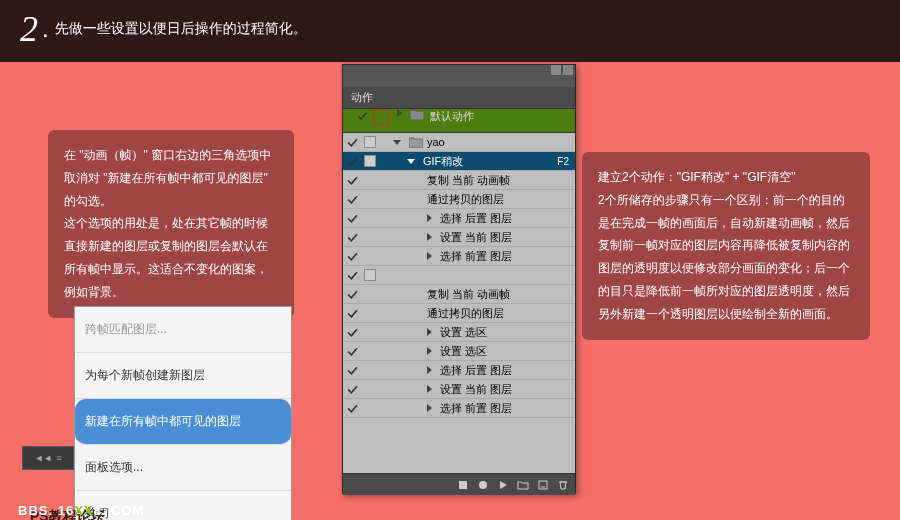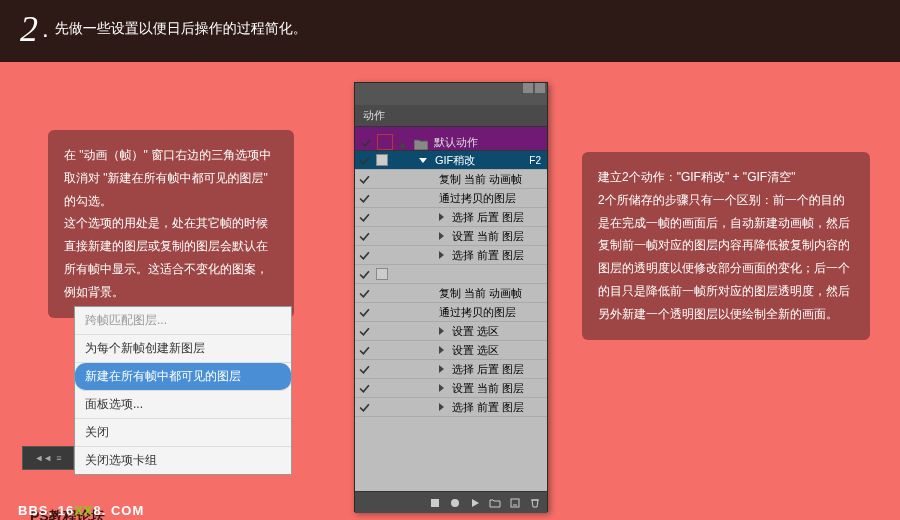--- a/index.html
+++ b/index.html
@@ -6,32 +6,32 @@
 body { width: 900px; height: 520px; background: #2d1a16; font-family: "Microsoft YaHei", sans-serif; overflow: hidden; }
 .header { padding: 8px 20px 12px; color: #fff; display: flex; align-items: center; }
 .step-num { font-family: "Brush Script MT", cursive; font-size: 36px; font-style: italic; margin-right: 4px; }
 .step-dot { font-size: 24px; margin-right: 6px; }
 .step-text { font-size: 14px; }
 .pink-area { background: #f56e67; width: 100%; height: 468px; position: relative; padding: 0; }
 .text-box { background: #9e4645; color: #fff; border-radius: 6px; padding: 14px 16px; font-size: 12px; line-height: 1.9; position: absolute; }
 .text-left { left: 48px; top: 68px; width: 246px; }
 .text-right { left: 582px; top: 90px; width: 288px; }
 .menu-box { position: absolute; left: 74px; top: 244px; width: 218px; background: #f4f4f4; border: 1px solid #999; font-size: 12px; }
-.menu-item { padding: 5px 10px; color: #333; border-bottom: 1px solid #ddd; }
+.menu-item { padding: 14px 10px; color: #333; border-bottom: 1px solid #ddd; }
 .menu-item.last { border-bottom: none; }
 .menu-item.highlight { background: #4a8fd6; color: #fff; border-radius: 11px; }
 .menu-item.dim { color: #999; }
 .panel-strip { position: absolute; left: 22px; top: 384px; width: 52px; height: 24px; background: #3a3a3a; border: 1px solid #555; display: flex; align-items: center; justify-content: center; gap: 4px; }
 .panel-strip span { color: #aaa; font-size: 9px; }
-.actions-panel { position: absolute; left: 342px; top: 20px; width: 194px; height: 430px; background: #717171; border: 1px solid #2a2a2a; box-shadow: 2px 2px 6px rgba(0,0,0,0.4); margin-left: 12px; }
+.actions-panel { position: absolute; left: 342px; top: 2px; width: 234px; height: 430px; background: #717171; border: 1px solid #2a2a2a; box-shadow: 2px 2px 6px rgba(0,0,0,0.4); }
 .panel-header { height: 22px; background: #555; display: flex; align-items: center; position: relative; }
 .panel-tabs { position: absolute; right: 2px; top: 0; display: flex; gap: 2px; }
 .panel-tab-icon { width: 10px; height: 10px; background: #888; }
 .panel-title-row { height: 22px; background: #4a4a4a; color: #ddd; font-size: 11px; padding: 3px 8px; border-bottom: 1px solid #333; }
-.panel-toolbar { height: 24px; background: #701a75; display: flex; align-items: flex-end; border-bottom: 1px solid #333; padding: 0 2px; }
+.panel-toolbar { height: 24px; background: #4d7c0f; display: flex; align-items: flex-start; border-bottom: 1px solid #333; padding: 0 10px; }
 .tb-check { width: 14px; height: 14px; margin: 0 2px; display: flex; align-items: center; justify-content: center; }
 .tb-check svg { width: 10px; height: 10px; }
 .tb-stop { width: 16px; height: 16px; border: 1px solid #b33; margin: 0 2px; }
 .folder-icon { margin: 0 4px; }
 .panel-list { background: #bdbdbd; height: 340px; overflow: hidden; }
 .list-row { display: flex; align-items: center; height: 19px; font-size: 11px; border-bottom: 1px solid #aaa; }
 .col-check { width: 18px; display: flex; justify-content: center; }
 .col-sq { width: 18px; display: flex; justify-content: center; }
 .sq-empty { width: 12px; height: 12px; border: 1px solid #888; background: #ccc; }
 .row-content { flex: 1; display: flex; align-items: center; padding-left: 2px; }
@@ -104,20 +104,37 @@
       <div class="tb-stop"></div>
       <span class="tri tri-r" style="margin-left:6px;"></span>
       <svg class="folder-icon" width="14" height="11" viewBox="0 0 14 11">
           <path d="M0 1 L5 1 L6 2 L14 2 L14 11 L0 11 Z" fill="#888" stroke="#555"></path>
         </svg>
       <span style="color:#ddd;font-size:11px;margin-left:2px;">默认动作</span>
     </div>
 
     <div class="panel-list">
 
+      <div class="list-row">
+        <div class="col-check">
+            <svg class="chk" viewBox="0 0 10 10">
+              <path d="M1 5 L4 8 L9 2" stroke="#333" stroke-width="1.5" fill="none"></path>
+            </svg>
+          </div>
+        <div class="col-sq">
+            <div class="sq-empty"></div>
+          </div>
+        <div class="row-content indent-1">
+          <span class="tri tri-d"></span>
+          <svg width="14" height="11" viewBox="0 0 14 11" style="margin:0 4px;">
+              <path d="M0 1 L5 1 L6 2 L14 2 L14 11 L0 11 Z" fill="#999" stroke="#666"></path>
+            </svg>
+          <span class="row-label">yao</span>
+        </div>
+      </div>
 
       <div class="list-row row-highlight">
         <div class="col-check">
             <svg class="chk" viewBox="0 0 10 10">
               <path d="M1 5 L4 8 L9 2" stroke="#333" stroke-width="1.5" fill="none"></path>
             </svg>
           </div>
         <div class="col-sq">
             <div class="sq-empty"></div>
           </div>

